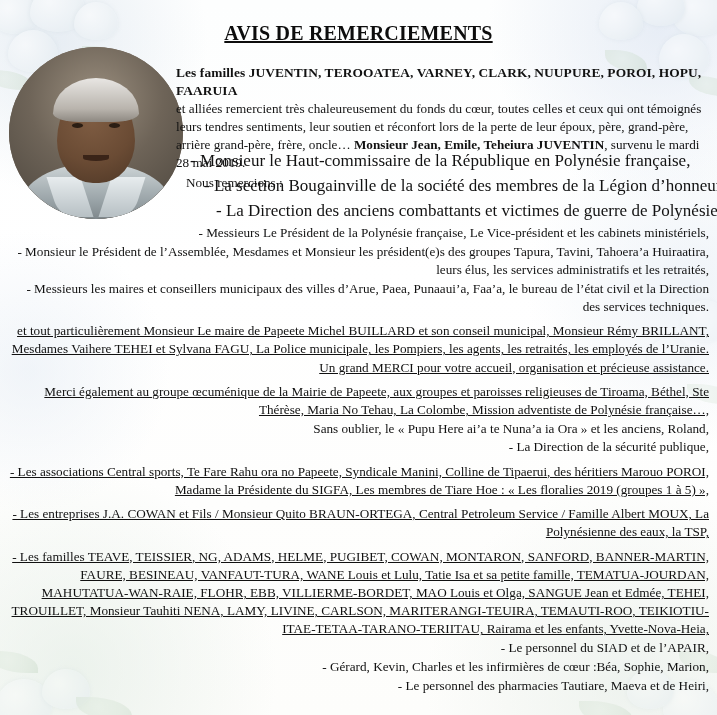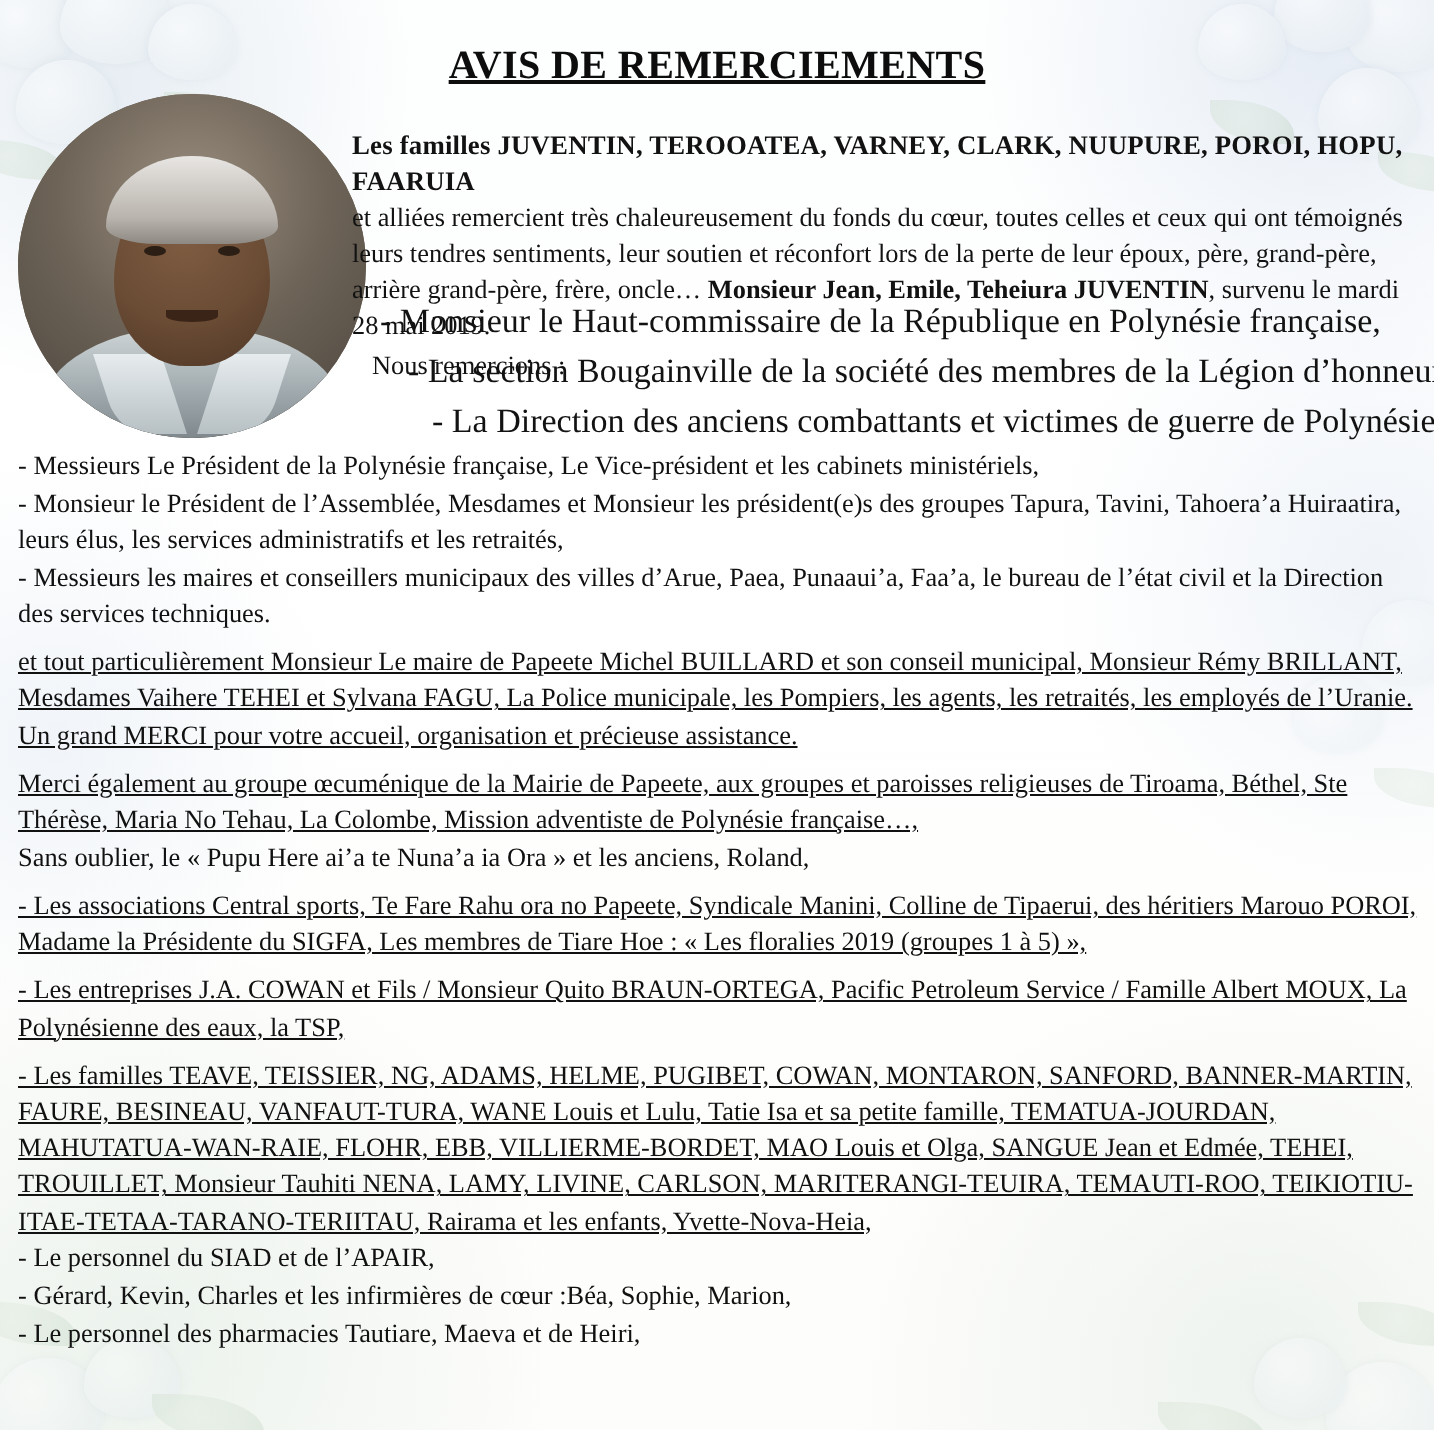--- a/index.html
+++ b/index.html
@@ -175,21 +175,21 @@
     position: absolute;
     left: 9px;
     top: 224px;
     width: 700px;
     font-size: 13.2px;
     line-height: 1.38;
     color: #111111;
   }
   .body-block p {
     margin: 0 0 0.5px 0;
-    text-align: left;
+    text-align: right;
   }
   .body-block p.gap {
     margin-top: 6px;
     text-decoration: underline;
   }
   b { font-weight: bold; }
 </style>
 </head>
 <body>
 
@@ -255,22 +255,23 @@
     <div class="i3">- La Direction des anciens combattants et victimes de guerre de Polynésie française,</div>
   </div>
 
   <div class="body-block">
     <p>- Messieurs Le Président de la Polynésie française, Le Vice-président et les cabinets ministériels,</p>
     <p>- Monsieur le Président de l’Assemblée, Mesdames et Monsieur les président(e)s des groupes Tapura, Tavini, Tahoera’a Huiraatira, leurs élus, les services administratifs et les retraités,</p>
     <p>- Messieurs les maires et conseillers municipaux des villes d’Arue, Paea, Punaaui’a,  Faa’a, le bureau de l’état civil et la Direction des services techniques.</p>
     <p class="gap">et tout particulièrement Monsieur Le maire de Papeete Michel BUILLARD et son conseil municipal, Monsieur Rémy BRILLANT, Mesdames Vaihere TEHEI et Sylvana FAGU, La Police municipale, les Pompiers, les agents, les retraités, les employés de l’Uranie. Un grand MERCI pour votre accueil, organisation et précieuse assistance.</p>
     <p class="gap">Merci également au groupe œcuménique de la Mairie de Papeete, aux groupes et paroisses religieuses de Tiroama, Béthel, Ste Thérèse, Maria No Tehau, La Colombe, Mission adventiste de Polynésie française…,</p>
     <p>Sans oublier, le « Pupu Here ai’a te Nuna’a ia Ora » et les anciens, Roland,</p>
+    <p>- La Direction de la sécurité publique,</p>
     <p class="gap">- Les associations Central sports, Te Fare Rahu ora no Papeete, Syndicale Manini, Colline de Tipaerui, des héritiers Marouo POROI, Madame la Présidente du SIGFA, Les membres de Tiare Hoe : « Les floralies 2019 (groupes 1 à 5) »,</p>
-    <p class="gap">- Les entreprises J.A. COWAN et Fils / Monsieur Quito BRAUN-ORTEGA, Pacific Petroleum Service / Famille Albert MOUX, La Polynésienne des eaux, la TSP,</p>
+    <p class="gap">- Les entreprises J.A. COWAN et Fils / Monsieur Quito BRAUN-ORTEGA, Central Petroleum Service / Famille Albert MOUX, La Polynésienne des eaux, la TSP,</p>
     <p class="gap">- Les familles TEAVE, TEISSIER, NG, ADAMS, HELME, PUGIBET, COWAN, MONTARON, SANFORD, BANNER-MARTIN, FAURE, BESINEAU, VANFAUT-TURA, WANE Louis et Lulu, Tatie Isa et sa petite famille, TEMATUA-JOURDAN, MAHUTATUA-WAN-RAIE, FLOHR, EBB, VILLIERME-BORDET, MAO Louis et Olga, SANGUE Jean et Edmée, TEHEI, TROUILLET, Monsieur Tauhiti NENA, LAMY, LIVINE, CARLSON, MARITERANGI-TEUIRA, TEMAUTI-ROO, TEIKIOTIU-ITAE-TETAA-TARANO-TERIITAU, Rairama et les enfants, Yvette-Nova-Heia,</p>
     <p>- Le personnel du SIAD et de l’APAIR,</p>
     <p>- Gérard, Kevin, Charles et les infirmières de cœur :Béa, Sophie, Marion,</p>
     <p>- Le personnel des pharmacies Tautiare, Maeva et de Heiri,</p>
 
   </div>
 
 </div>
 
 </body></html>

